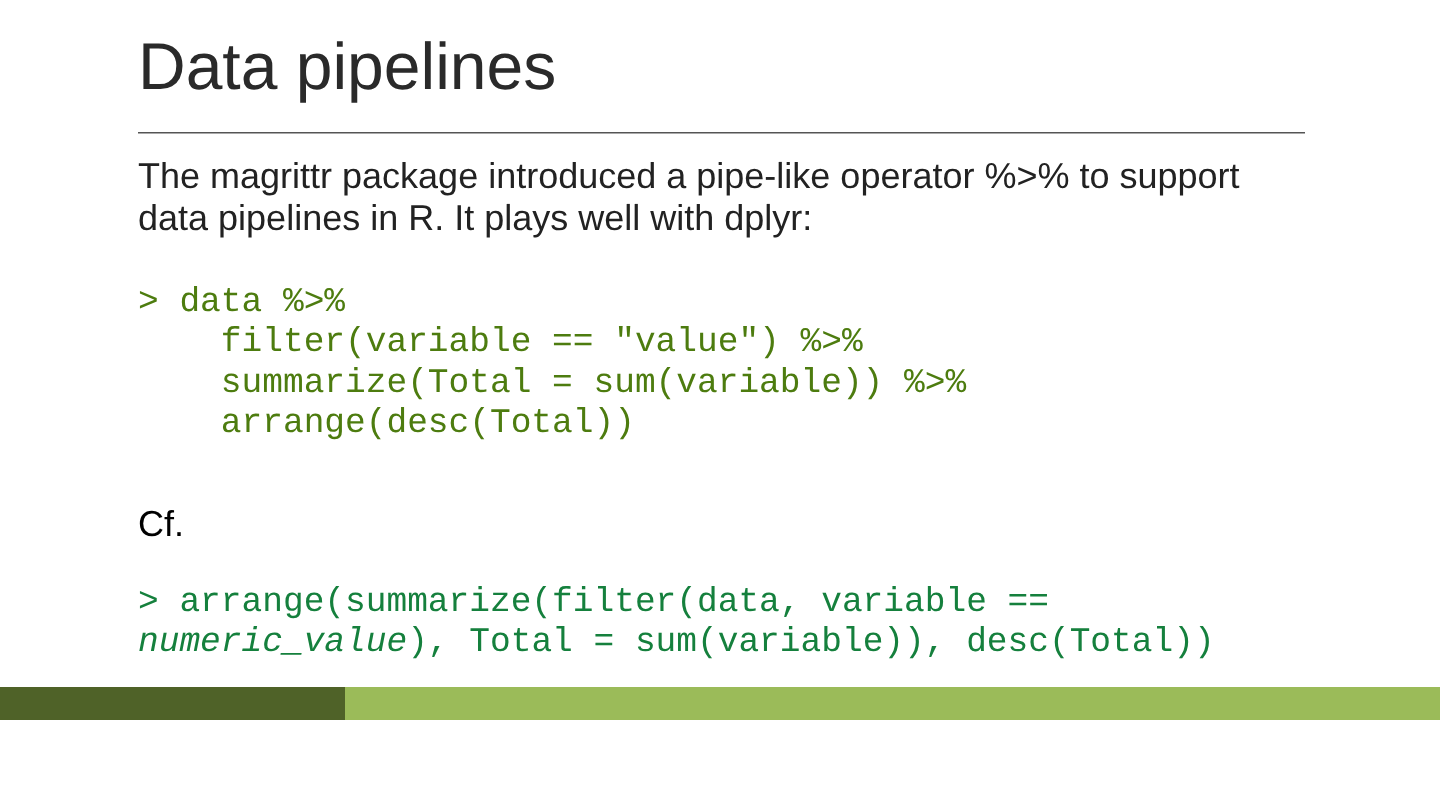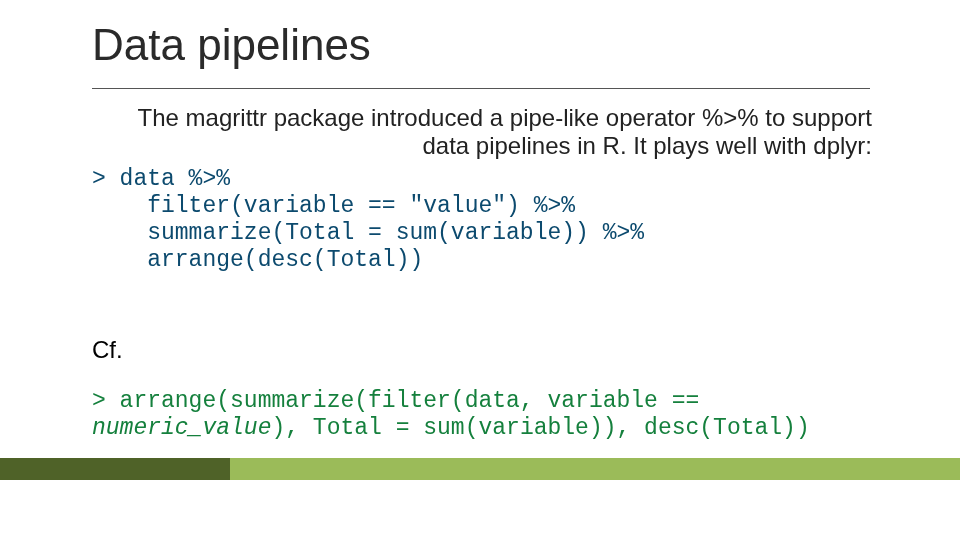--- a/index.html
+++ b/index.html
@@ -37,31 +37,30 @@
     border-top: 1.5px solid #555;
   }
   .intro {
     position: absolute;
     left: 92px;
     top: 104px;
     width: 780px;
     font-size: 24px;
     line-height: 1.18;
     color: #222;
-    text-align: right;
   }
   .code1 {
     position: absolute;
     left: 92px;
-    top: 166px;
+    top: 188px;
     width: 780px;
     font-family: Consolas, "Courier New", monospace;
     font-size: 23px;
     line-height: 1.18;
-    color: #0c4a6e;
+    color: #4d7c0f;
     white-space: pre;
   }
   .cf {
     position: absolute;
     left: 92px;
     top: 336px;
     font-size: 24px;
     color: #000000;
   }
   .code2 {

